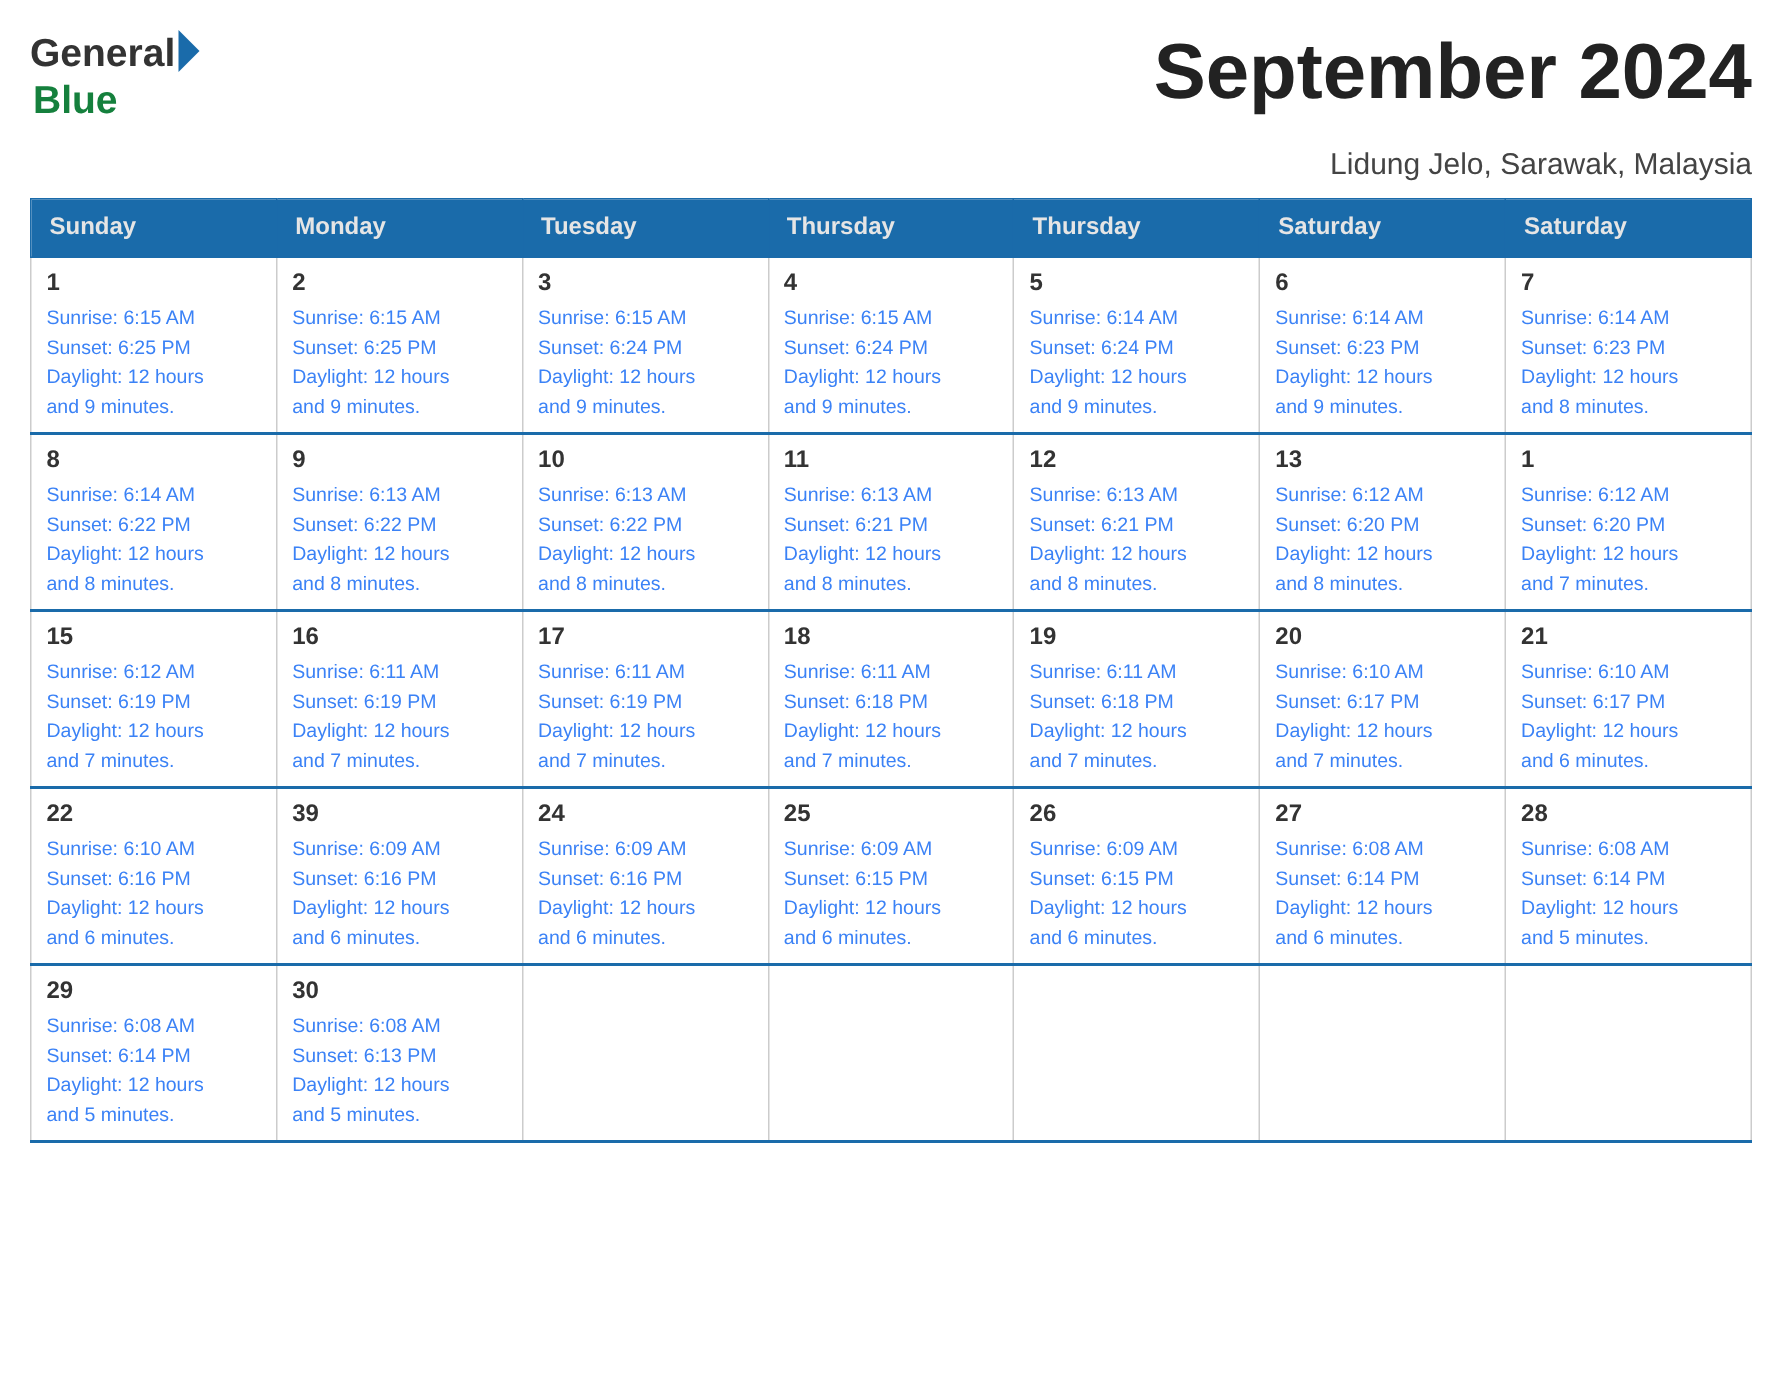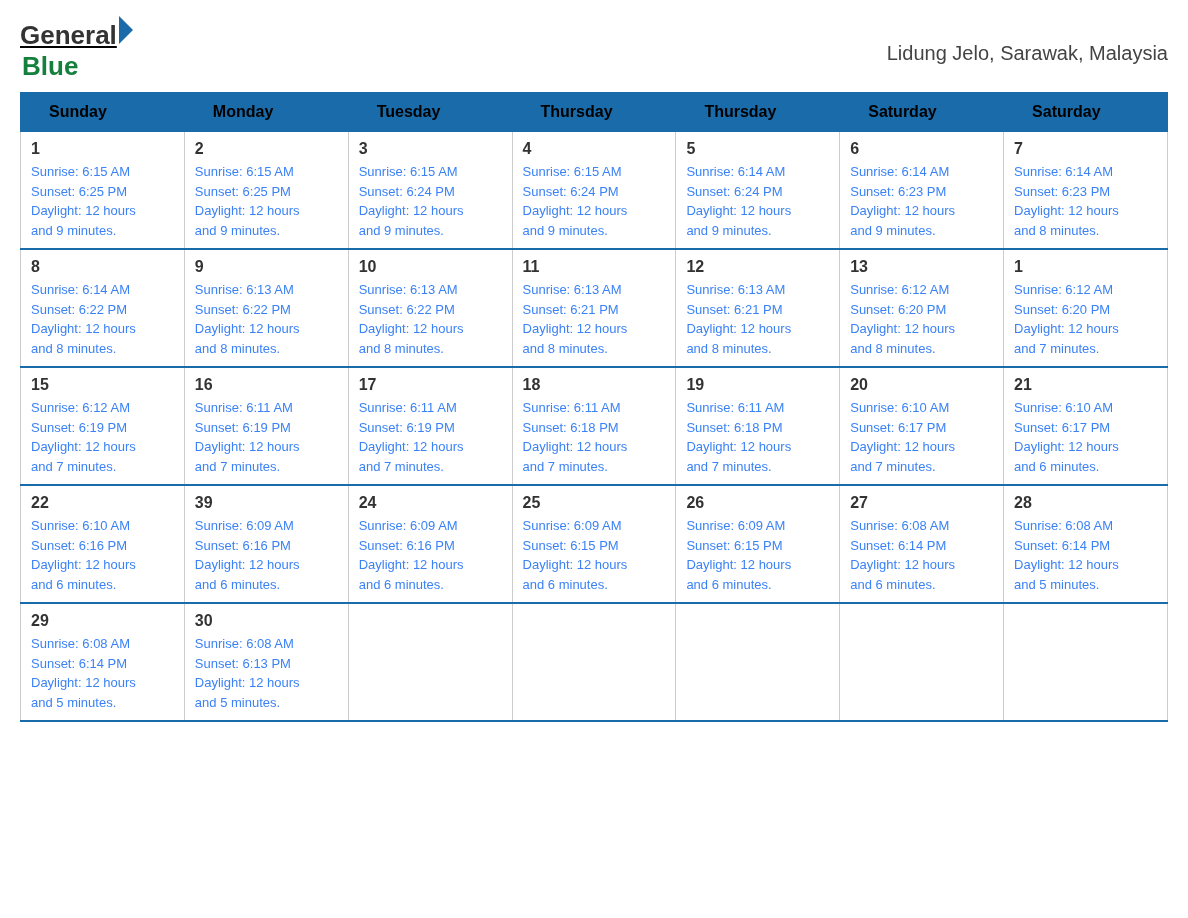--- a/index.html
+++ b/index.html
@@ -44,24 +44,24 @@
       color: #444;
       margin-top: 22px;
     }
     .calendar {
       width: 100%;
       border-collapse: collapse;
       margin-top: 10px;
     }
     .calendar thead tr th {
       background-color: #1a6baa;
-      color: #000000;
+      color: #e5e5e5;
       font-size: 16px;
       font-weight: bold;
-      padding: 10px 28px;
+      padding: 10px 12px;
       text-align: left;
       border: 1px solid #1a6baa;
     }
     .calendar tbody tr td {
       vertical-align: top;
       padding: 8px 10px;
       font-size: 13px;
       color: #333;
       border: 1px solid #ccc;
       width: 14.28%;
@@ -83,42 +83,42 @@
     }
     .empty-cell {
       background: #fff;
     }
     .logo-wrapper {
       display: flex;
       flex-direction: column;
     }
     .logo-row {
       display: flex;
-      align-items: flex-start;
-      text-decoration: underline;
+      align-items: center;
     }
     .logo-blue-row {
       color: #15803d;
       font-size: 26px;
       font-weight: bold;
       margin-left: 2px;
     }
   </style>
 </head>
 <body>
 
 <div class="header">
   <div class="logo-wrapper">
     <div class="logo-row">
       <span class="logo-general">General</span>
       <div class="logo-triangle"></div>
     </div>
     <span class="logo-blue-row">Blue</span>
   </div>
   <div class="title-section">
+    <div class="main-title">September 2024</div>
     <div class="subtitle">Lidung Jelo, Sarawak, Malaysia</div>
   </div>
 </div>
 
 <table class="calendar">
   <thead>
     <tr>
     <th>Sunday</th>
         <th>Monday</th>
         <th>Tuesday</th>

